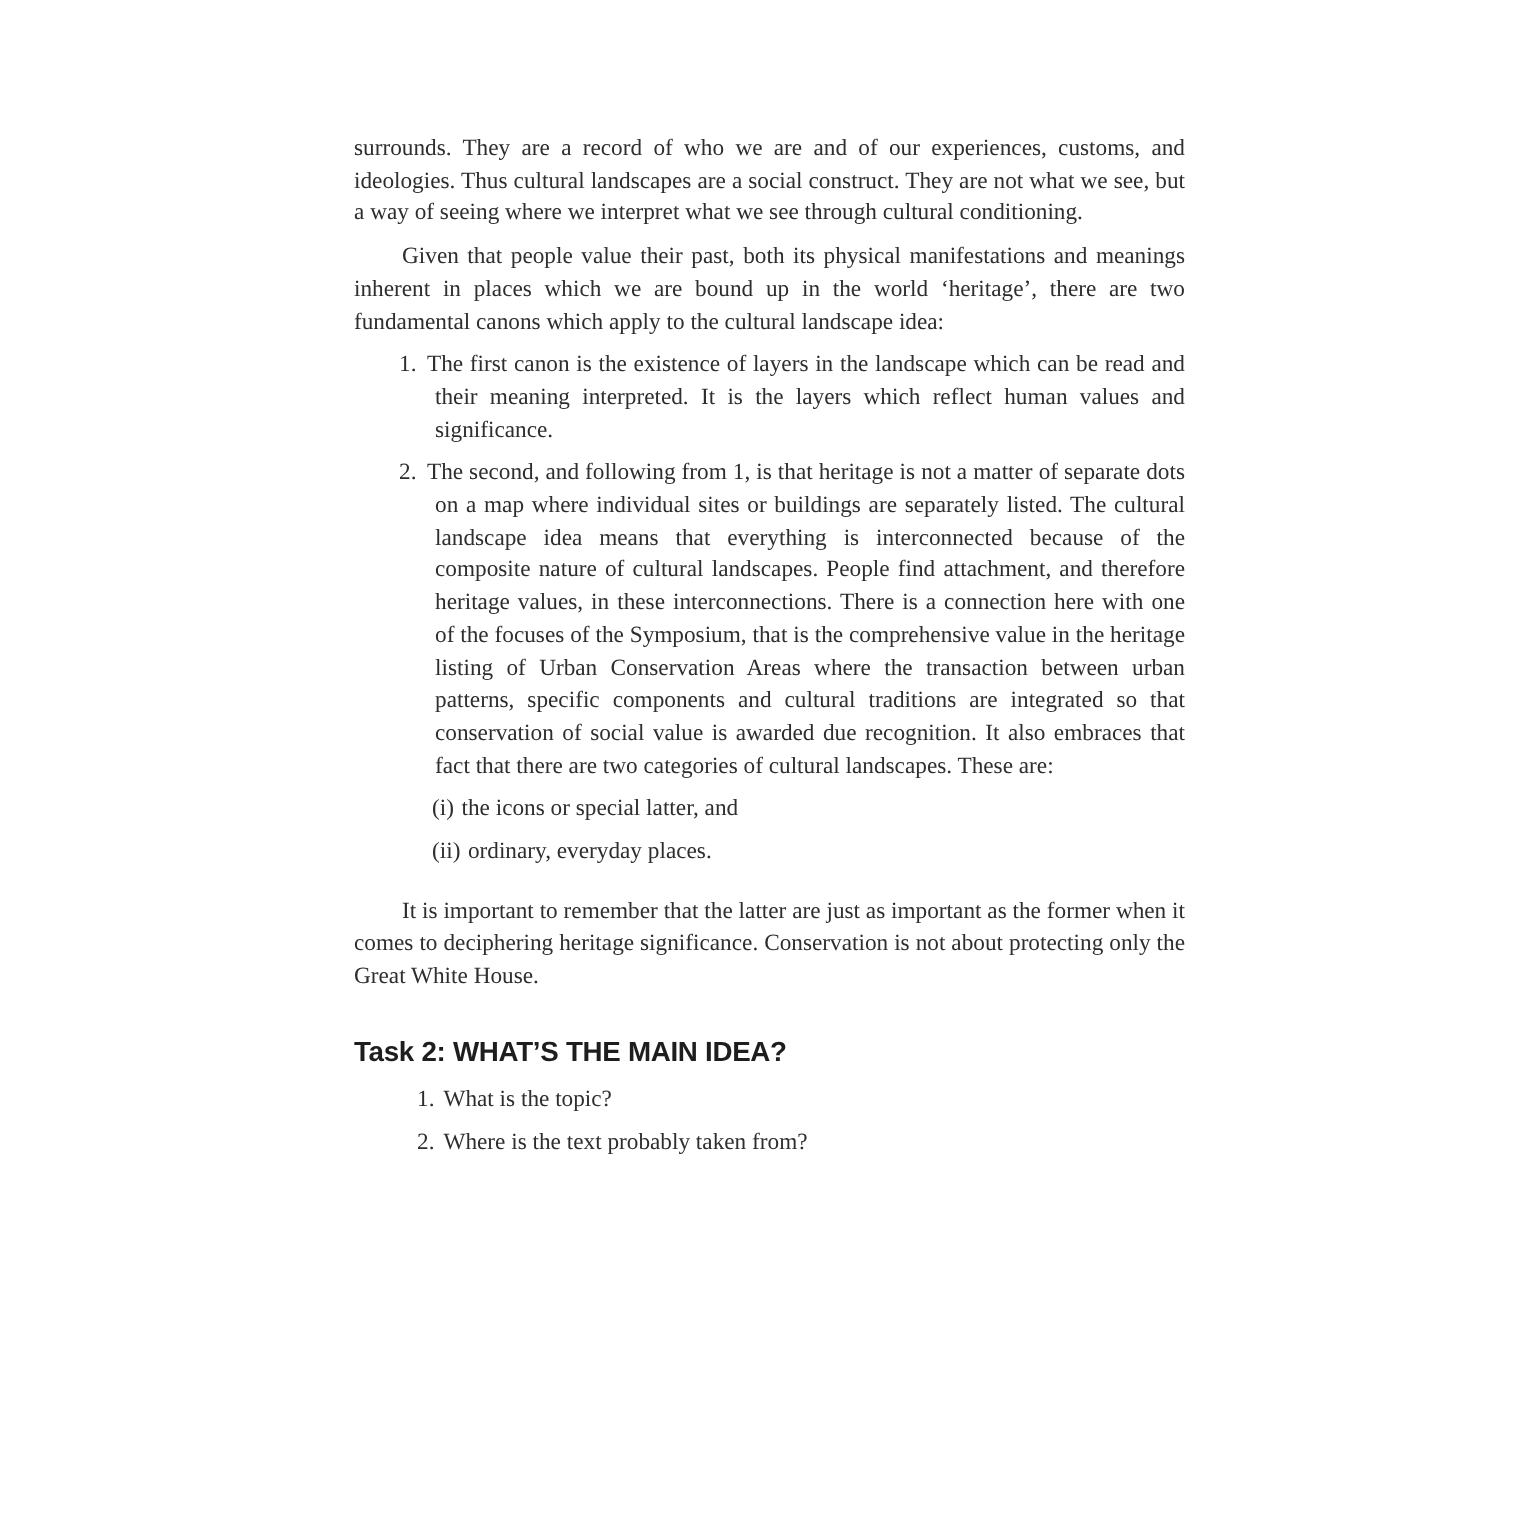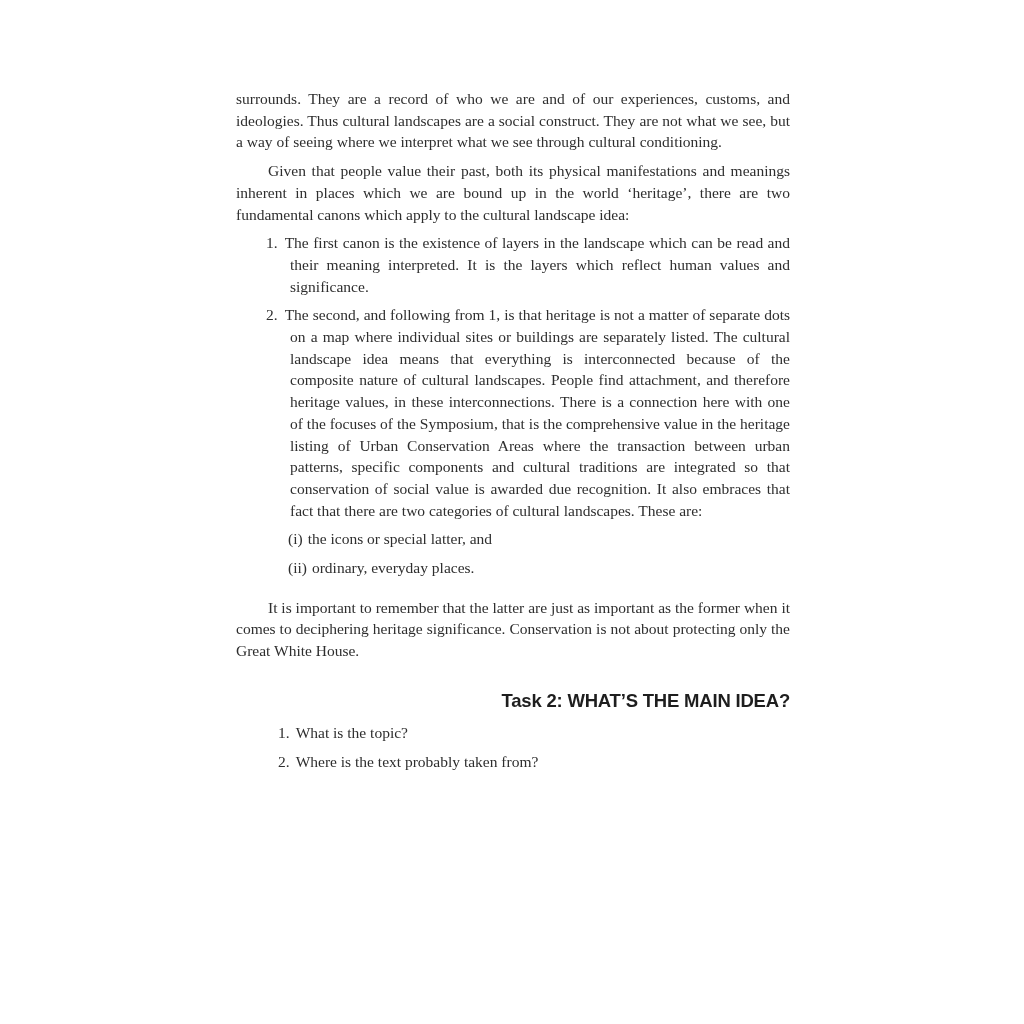--- a/index.html
+++ b/index.html
@@ -60,21 +60,20 @@
   }
   .task-heading {
     font-family: "Liberation Sans", sans-serif;
     font-weight: 700;
     font-size: 18.5px;
     line-height: 22px;
     color: #1e1e1e;
     letter-spacing: -0.2px;
     margin-top: 28px;
     margin-bottom: 10px;
-    text-align: right;
   }
   .task-intro {
     margin-left: 34px;
     margin-bottom: 8px;
   }
   .question {
     margin-left: 42px;
     margin-bottom: 7.5px;
   }
   .question .num {

